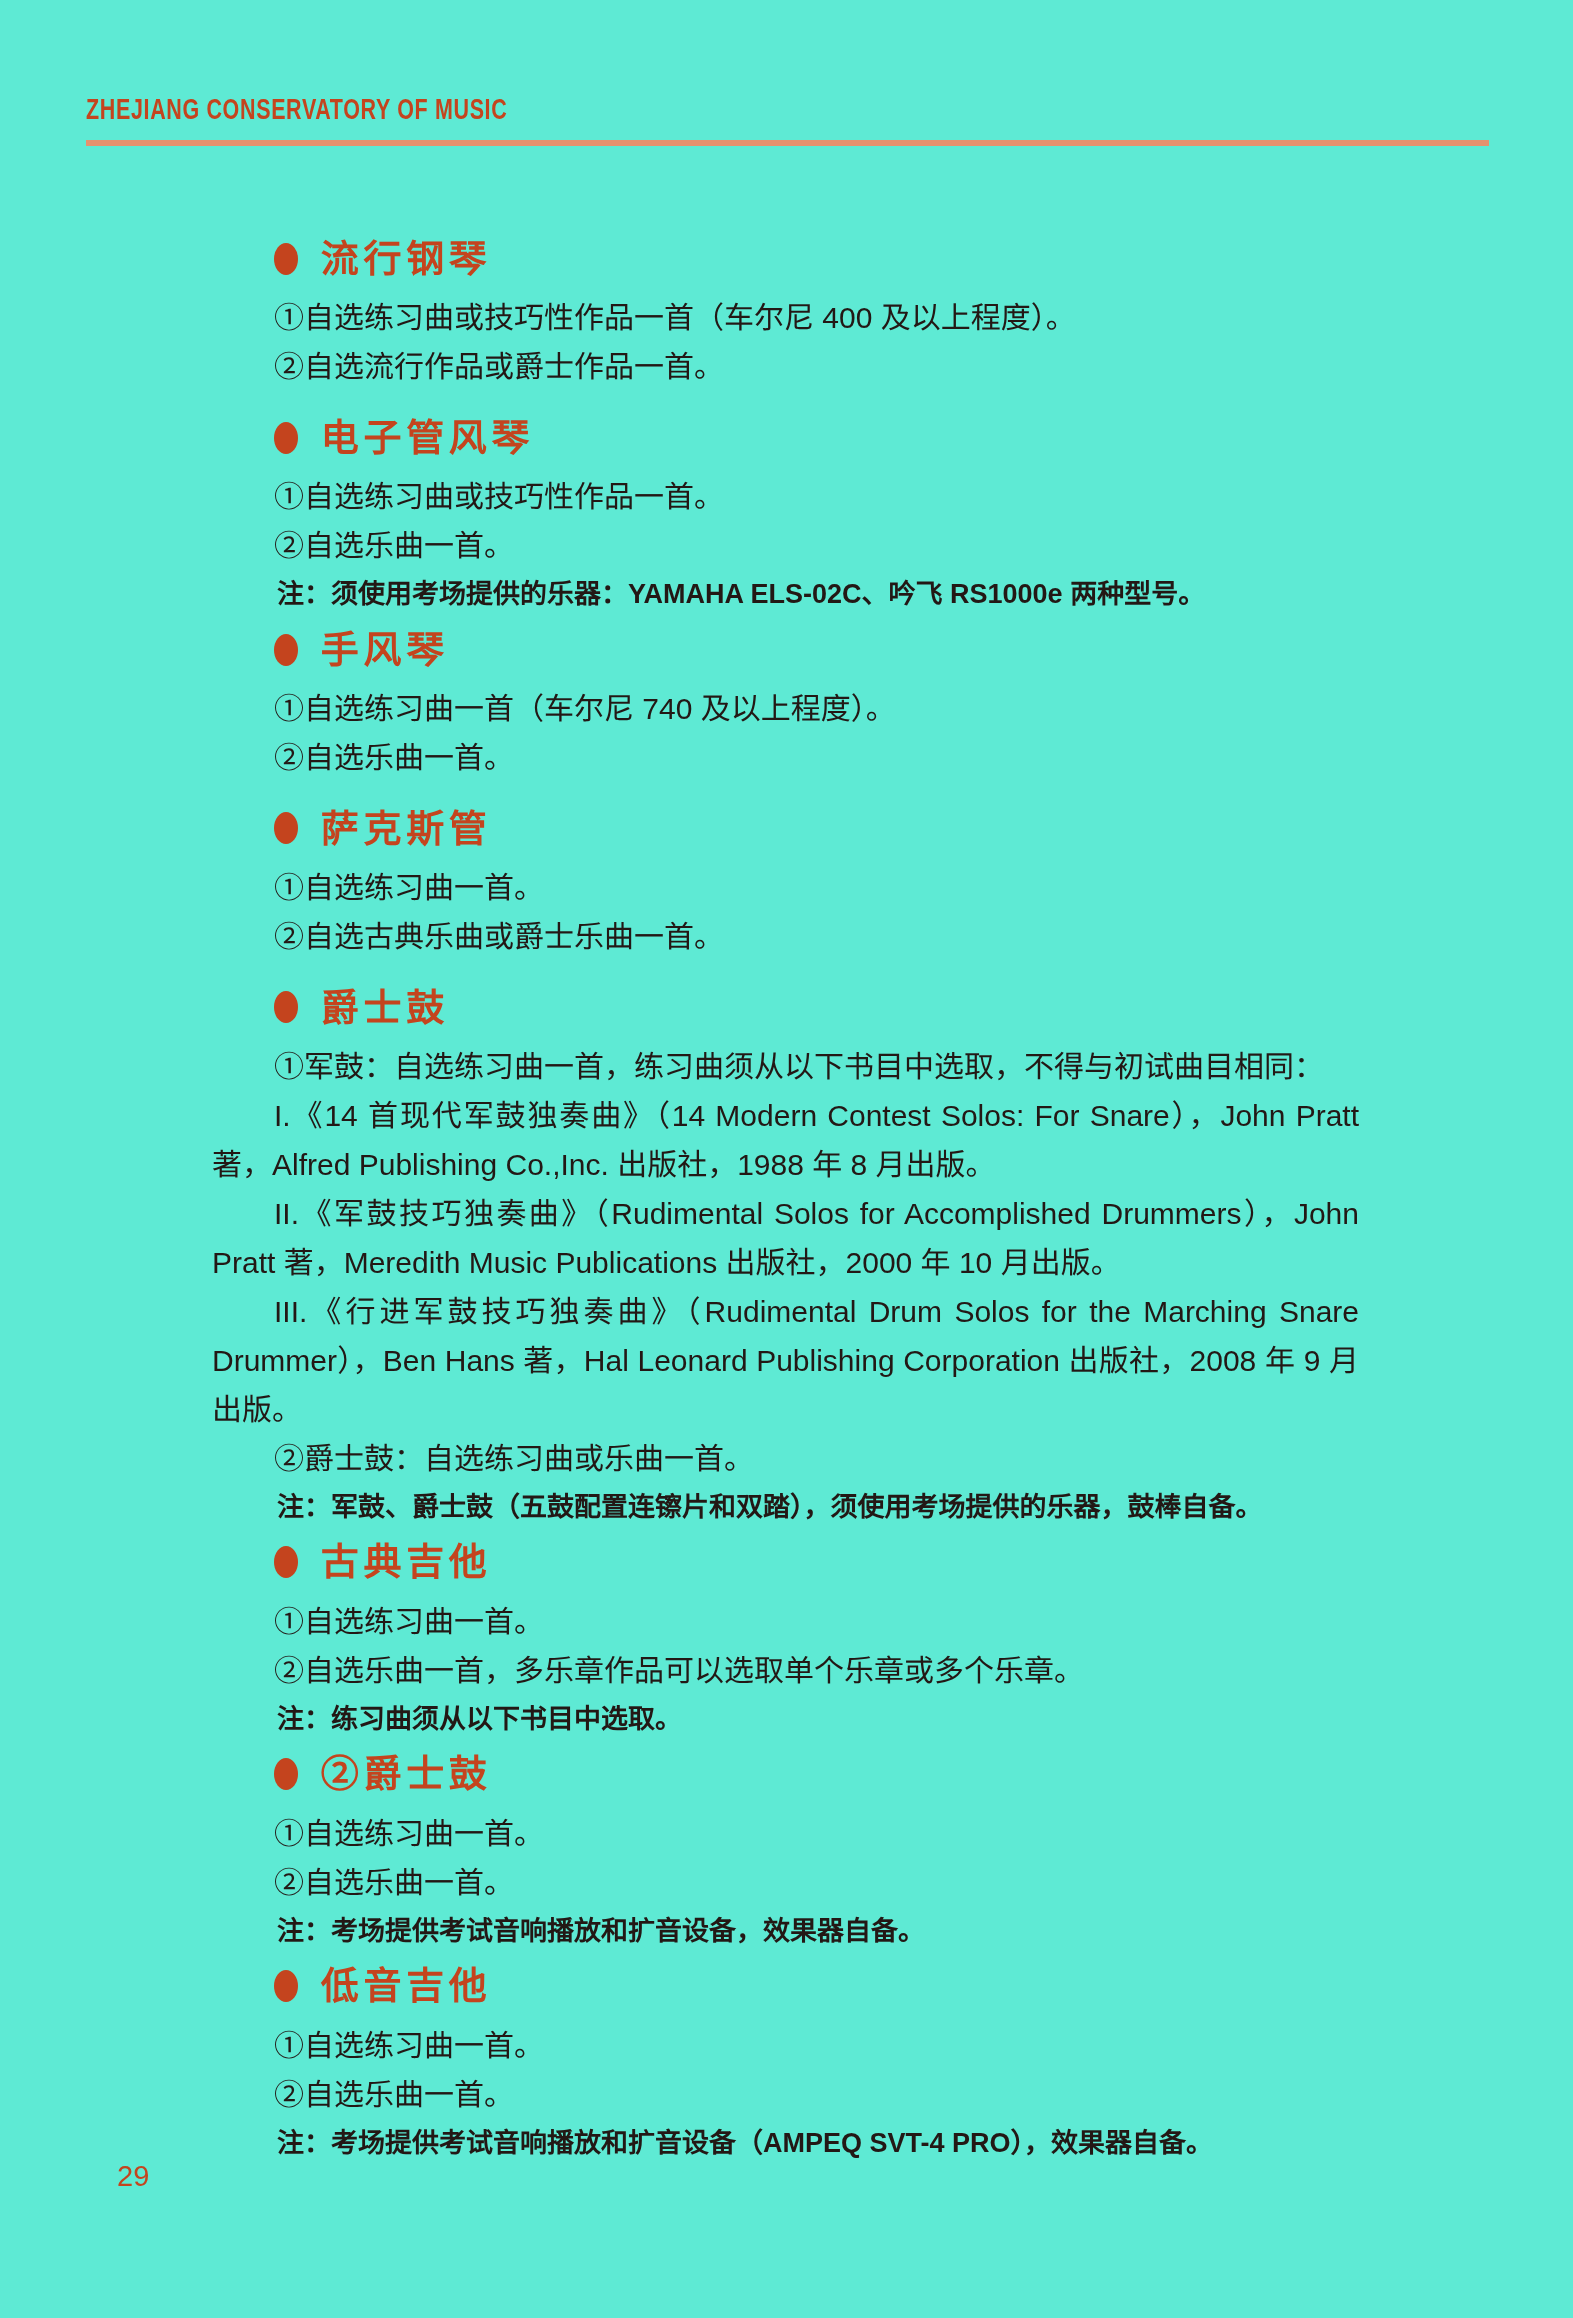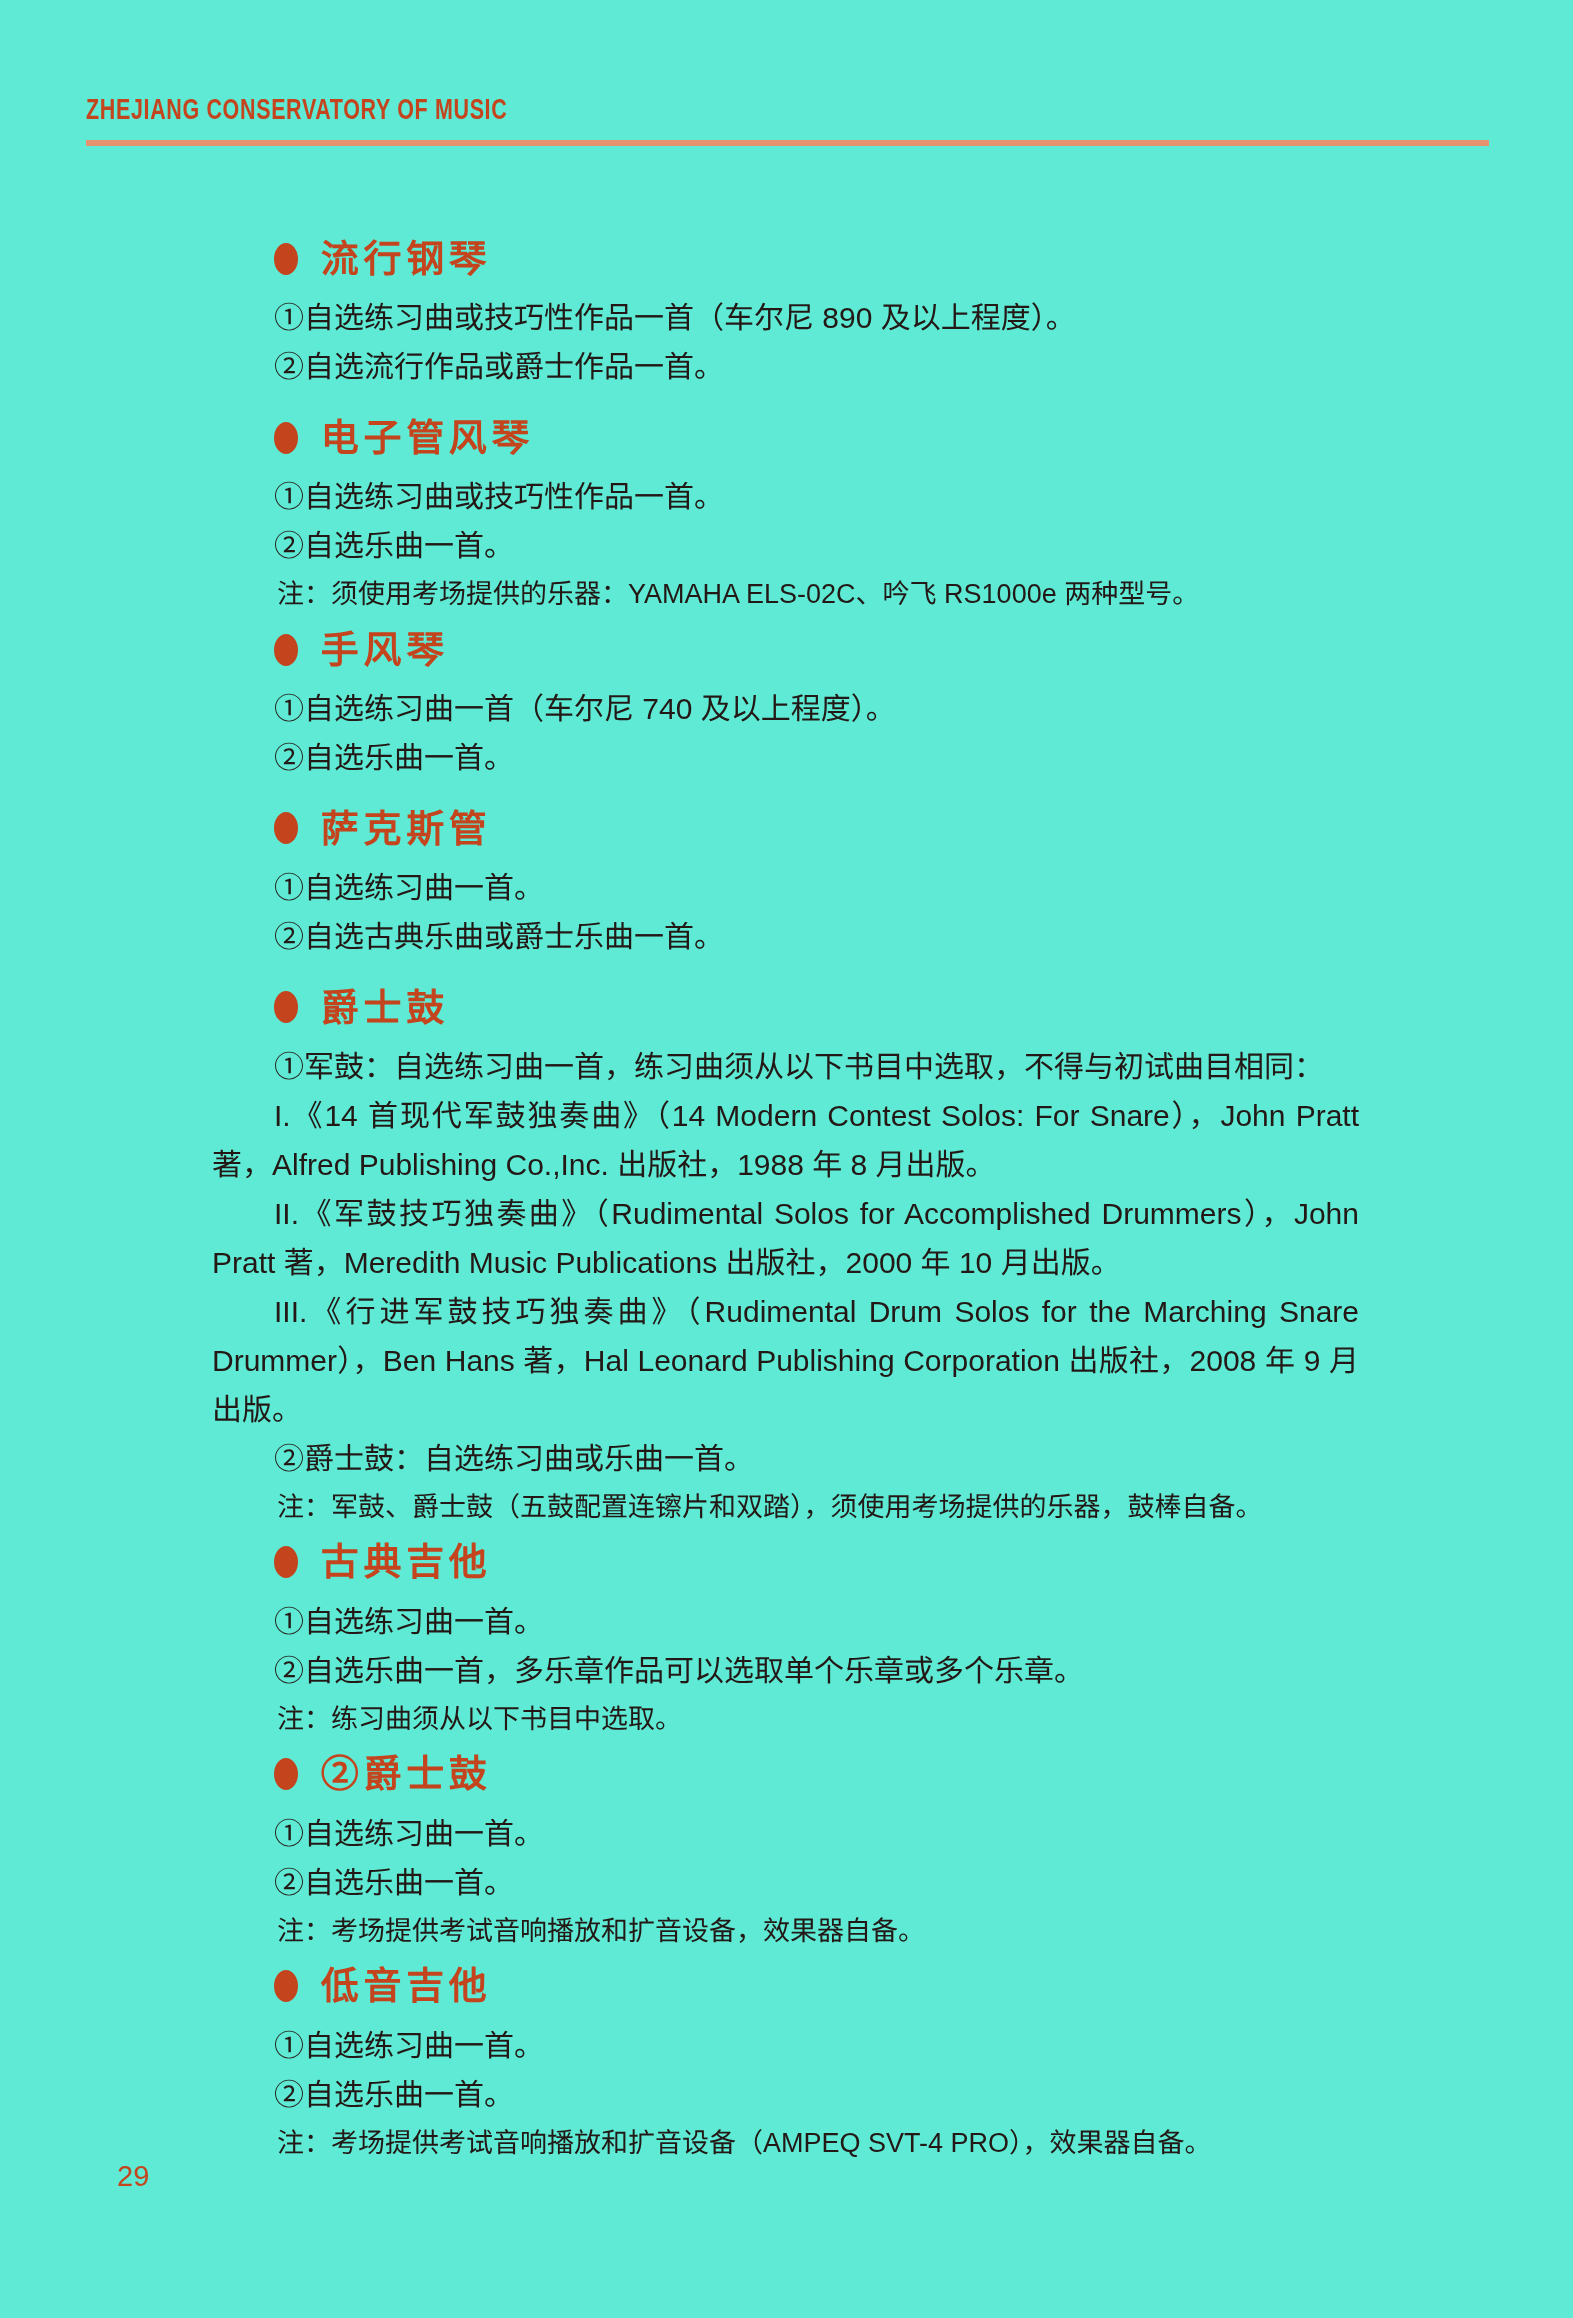--- a/index.html
+++ b/index.html
@@ -75,21 +75,21 @@
     font-size: 30px;
     line-height: 49px;
     color: var(--ink, #231815);
   }
   .content p.ref {
     text-align: justify;
     text-align-last: left;
   }
   .content p.note {
     font-size: 27px;
-    font-weight: 400;
+    font-weight: 700;
     text-indent: 65px;
     margin-bottom: -16px;
   }
   
   .pageno {
     position: absolute;
     left: 117px;
     top: 2162px;
     font-size: 29px;
     line-height: 29px;
@@ -102,21 +102,21 @@
 <div class="page">
   <div class="brand">ZHEJIANG CONSERVATORY OF MUSIC</div>
   <div class="rule"></div>
 
   <main class="content" id="sections">
       <section class="section">
     <h2 class="heading">
       <span class="bullet"></span>
       <span class="heading-text">流行钢琴</span>
     </h2>
-  <p class="item">①自选练习曲或技巧性作品一首（车尔尼 890 及以上程度）。</p>
+  <p class="item">①自选练习曲或技巧性作品一首（车尔尼 400 及以上程度）。</p>
         <p class="item">②自选流行作品或爵士作品一首。</p>
       </section>
       <section class="section">
     <h2 class="heading">
       <span class="bullet"></span>
       <span class="heading-text">电子管风琴</span>
     </h2>
   <p class="item">①自选练习曲或技巧性作品一首。</p>
         <p class="item">②自选乐曲一首。</p>
         <p class="note">注：须使用考场提供的乐器：YAMAHA ELS-02C、吟飞 RS1000e 两种型号。</p>

